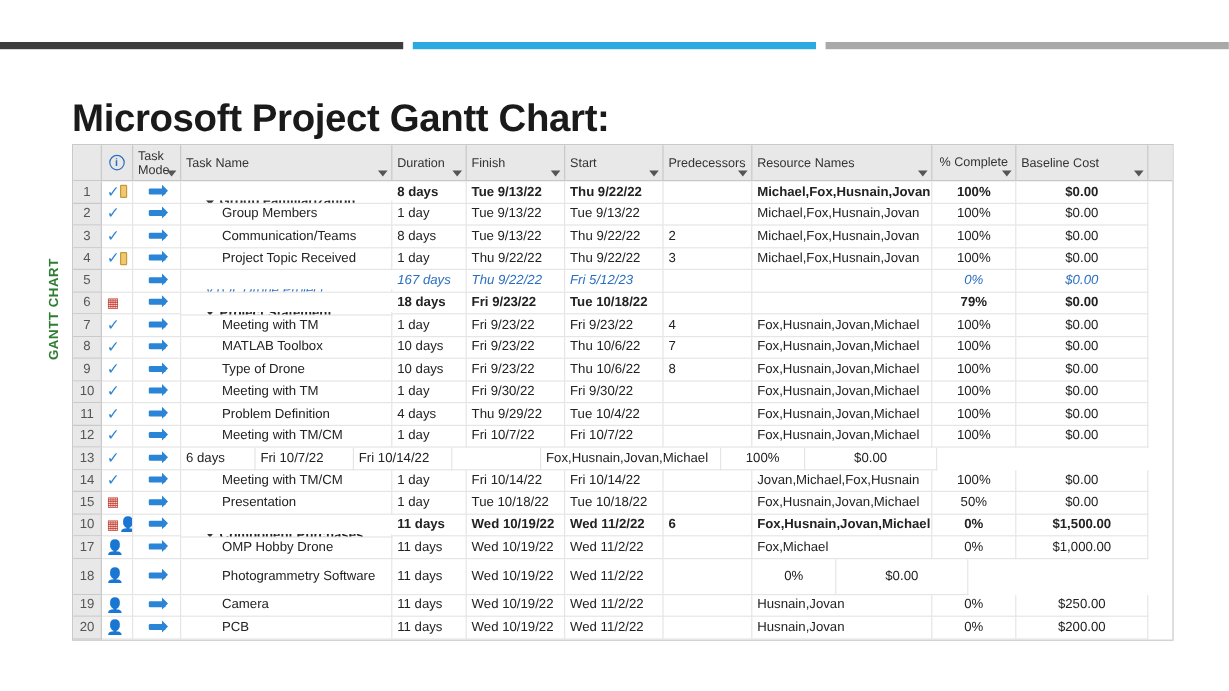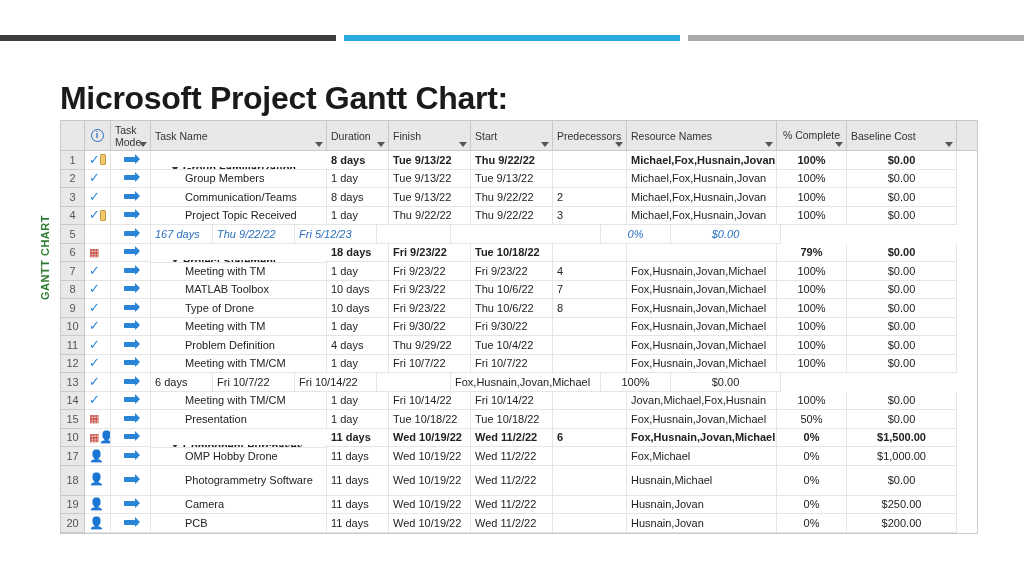--- a/index.html
+++ b/index.html
@@ -175,20 +175,23 @@
         <div class="cell w-res">Michael,Fox,Husnain,Jovan</div>
         <div class="cell w-pct right">100%</div>
         <div class="cell w-base right">$0.00</div>
       </div>
       <div class="row">
         <div class="cell num w-num">5</div>
         <div class="cell w-i"></div>
         <div class="cell w-mode center">
           <span class="auto-ico"></span>
         </div>
+        <div class="cell w-task ind1 italic">
+          <span>VTOL Drone Project</span>
+        </div>
         <div class="cell w-dur italic">167 days</div>
         <div class="cell w-start italic">Thu 9/22/22</div>
         <div class="cell w-fin italic">Fri 5/12/23</div>
         <div class="cell w-pred"></div>
         <div class="cell w-res"></div>
         <div class="cell w-pct right italic">0%</div>
         <div class="cell w-base right italic">$0.00</div>
       </div>
       <div class="row">
         <div class="cell num w-num">6</div>
@@ -426,21 +429,20 @@
         <div class="cell w-mode center">
           <span class="auto-ico"></span>
         </div>
         <div class="cell w-task ind2">
           <span>Photogrammetry Software</span>
         </div>
         <div class="cell w-dur">11 days</div>
         <div class="cell w-start">Wed 10/19/22</div>
         <div class="cell w-fin">Wed 11/2/22</div>
         <div class="cell w-pred"></div>
-        <div class="cell w-res">Husnain,Michael</div>
         <div class="cell w-pct right">0%</div>
         <div class="cell w-base right">$0.00</div>
       </div>
       <div class="row">
         <div class="cell num w-num">19</div>
         <div class="cell w-i">
           <span class="pers">👤</span>
         </div>
         <div class="cell w-mode center">
           <span class="auto-ico"></span>

